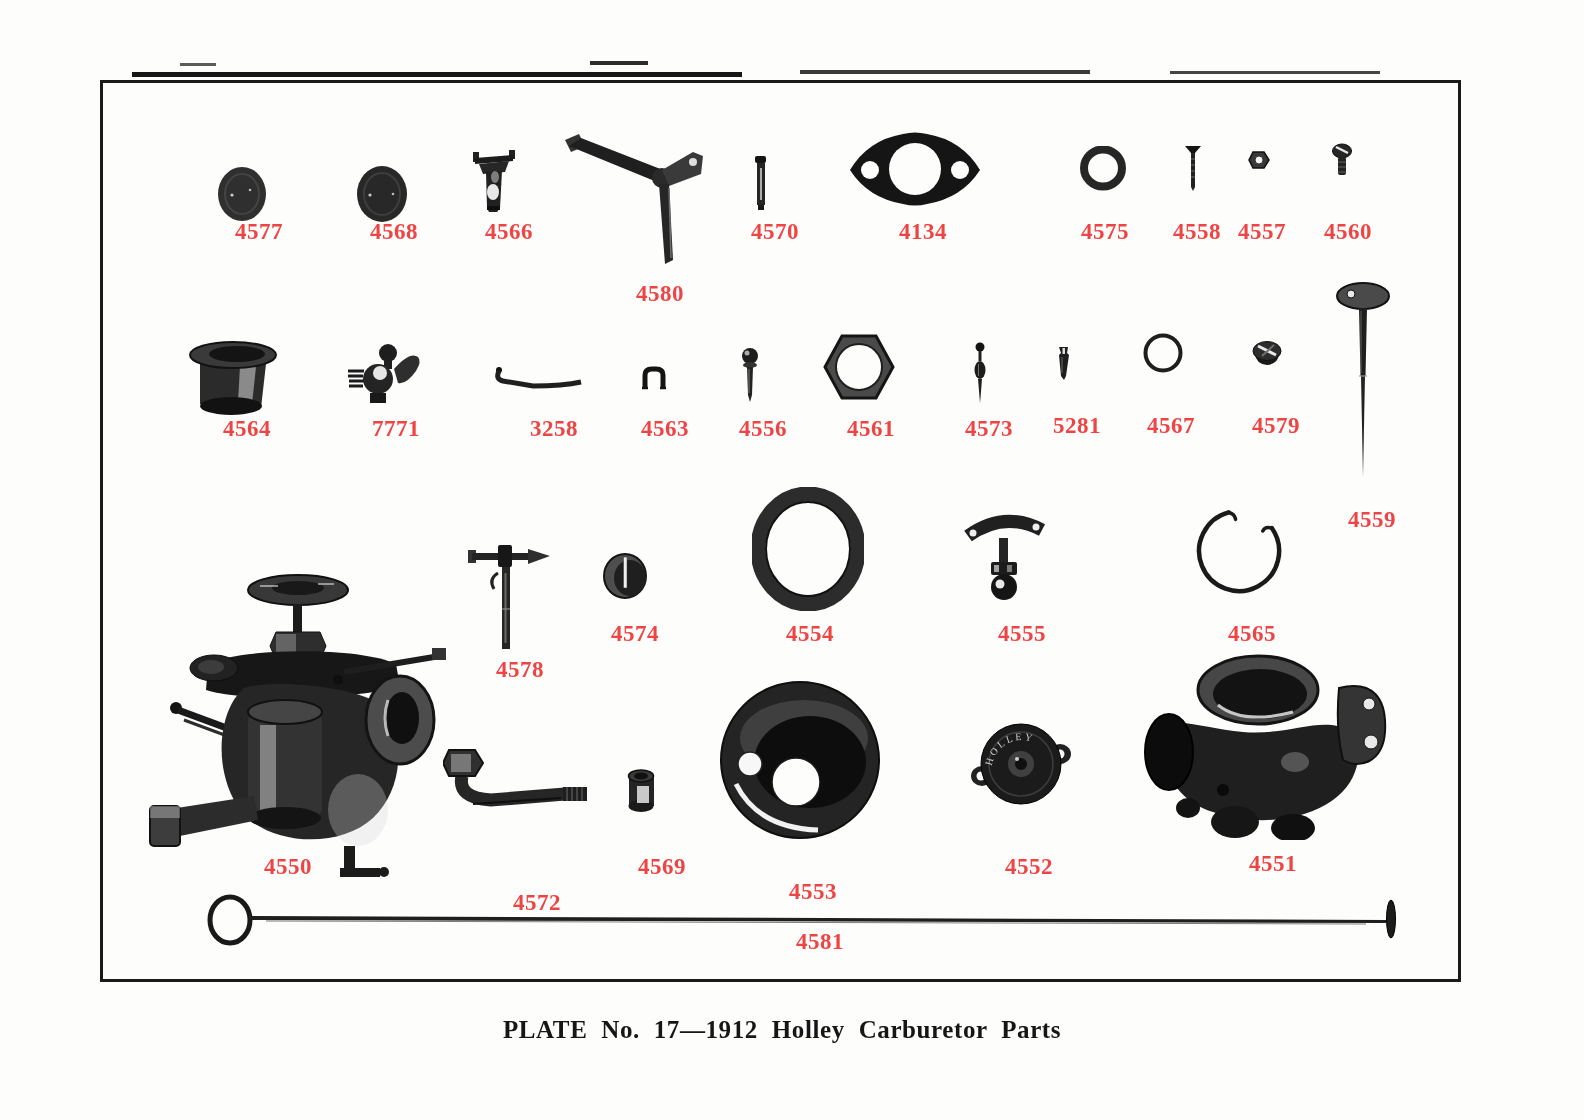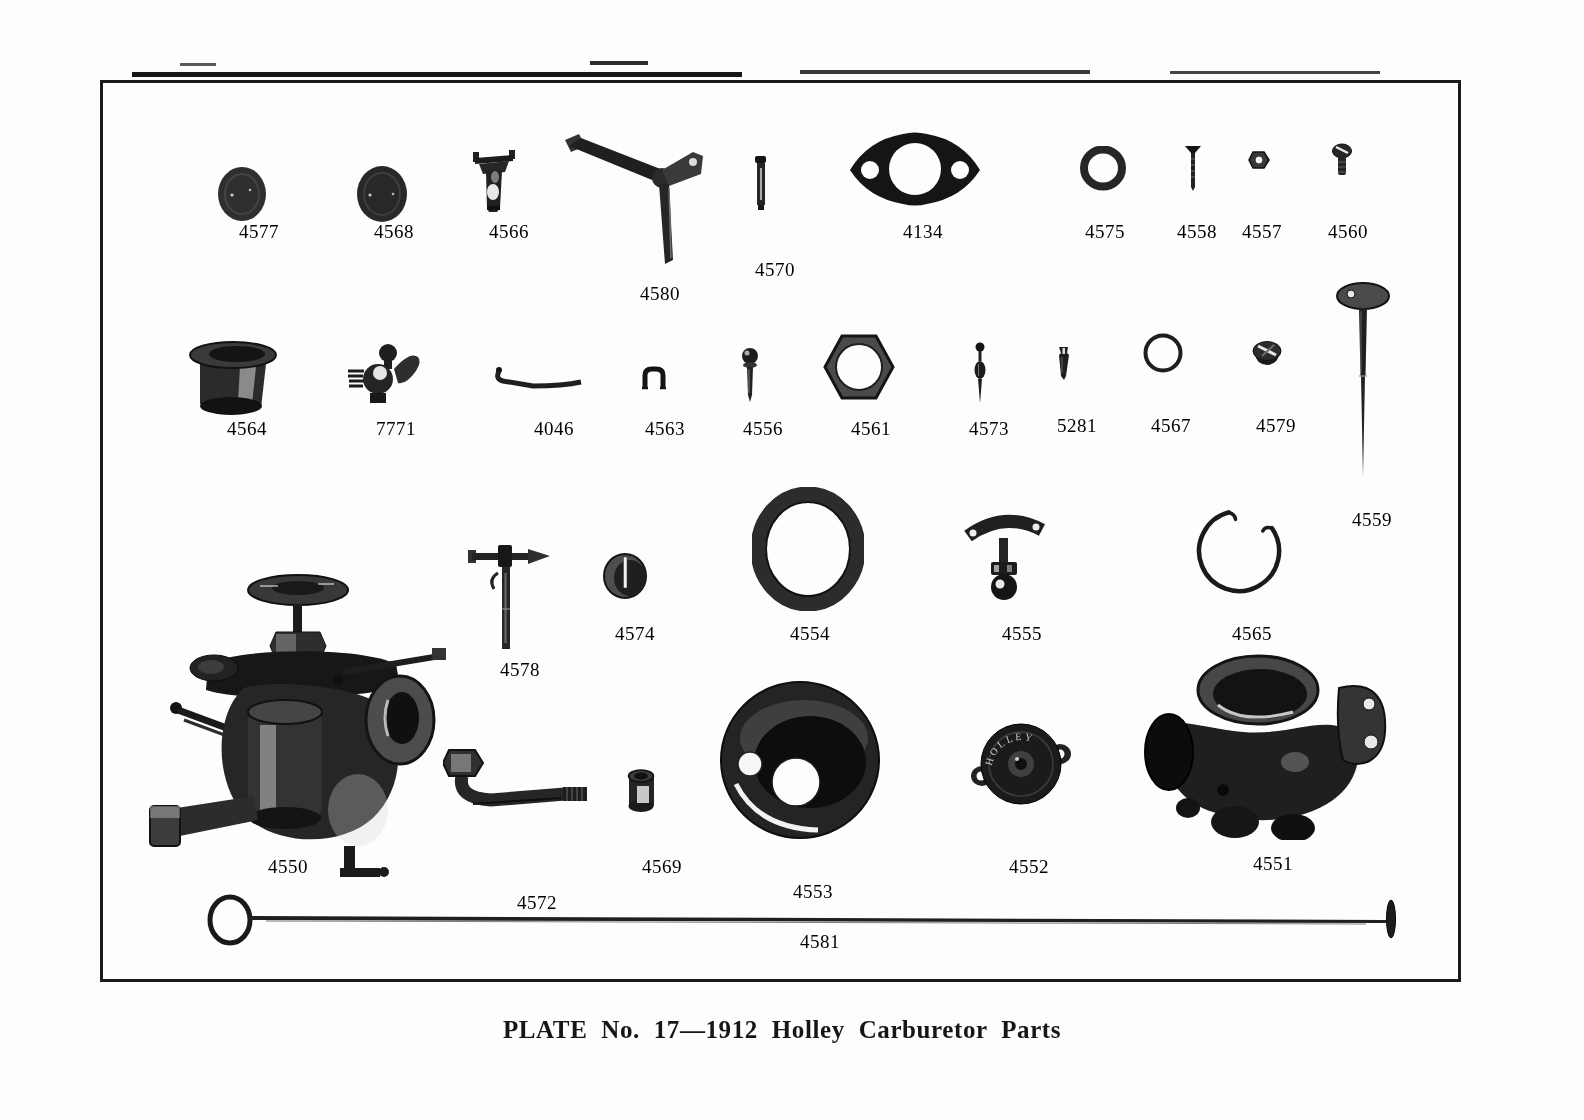--- a/index.html
+++ b/index.html
@@ -8,21 +8,21 @@
     background:#fdfdfc;
     font-family:"Liberation Serif", serif;
   }
   .frame{
     position:absolute;left:100px;top:80px;width:1355px;height:896px;
     border:3px solid #1a1a1a;background:transparent;
   }
   .part{position:absolute;}
   .plabel{
     position:absolute;transform:translateX(-50%);
-    font-weight:400;font-size:19px;line-height:24px;color:#000000;
+    font-weight:700;font-size:23px;line-height:24px;color:#ef4444;
     letter-spacing:0.5px;white-space:nowrap;
     font-family:"Liberation Serif", serif;
   }
   .caption{
     position:absolute;left:782px;top:1016px;transform:translateX(-50%);
     font-weight:700;font-size:25px;color:#161616;
     letter-spacing:0.6px;word-spacing:7px;white-space:nowrap;
     font-family:"Liberation Serif", serif;
   }
   .smear{position:absolute;background:#161616;}
@@ -86,21 +86,21 @@
 <div class="plabel" style="left:660px;top:258px;margin-top:24px;">4580</div>
 
 <div class="part" style="left:752px;top:154px;">
   <svg width="18" height="58" viewBox="0 0 18 58">
     <rect x="3" y="2" width="11" height="7" rx="2" fill="#141414"></rect>
     <rect x="5" y="9" width="8" height="42" fill="#262626"></rect>
     <rect x="8" y="14" width="2" height="32" fill="#cfcfcf" opacity=".8"></rect>
     <rect x="6" y="51" width="6" height="5" fill="#1a1a1a"></rect>
   </svg>
 </div>
-<div class="plabel" style="left:775px;top:220px;margin-top:38px;">4570</div>
+<div class="plabel" style="left:775px;top:220px;">4570</div>
 
 <div class="part" style="left:848px;top:128px;">
   <svg width="134" height="84" viewBox="0 0 134 84">
     <path d="M2,42 Q20,12 55,6 Q67,3 79,6 Q114,12 132,42 Q114,70 79,76 Q67,79 55,76 Q20,70 2,42 Z" fill="#151515"></path>
     <circle cx="67" cy="41" r="26" fill="#fdfdfc"></circle>
     <circle cx="22" cy="42" r="9" fill="#fdfdfc"></circle>
     <circle cx="112" cy="42" r="9" fill="#fdfdfc"></circle>
   </svg>
 </div>
 <div class="plabel" style="left:923px;top:220px;">4134</div>
@@ -163,21 +163,21 @@
   </svg>
 </div>
 <div class="plabel" style="left:396px;top:417px;">7771</div>
 
 <div class="part" style="left:493px;top:363px;">
   <svg width="92" height="31" viewBox="0 0 92 31">
     <circle cx="6" cy="7" r="3" fill="#111"></circle>
     <path d="M6,8 Q2,16 10,18 L40,23 Q70,23 88,19" stroke="#1f1f1f" stroke-width="5" fill="none"></path>
   </svg>
 </div>
-<div class="plabel" style="left:554px;top:417px;">4046</div>
+<div class="plabel" style="left:554px;top:417px;">3258</div>
 
 <div class="part" style="left:641px;top:366px;">
   <svg width="26" height="24" viewBox="0 0 26 24">
     <path d="M4,23 L4,9 Q4,3 11,3 L15,3 Q22,3 22,9 L22,23" stroke="#141414" stroke-width="5" fill="none"></path>
     <path d="M1,22 h6 M19,22 h6" stroke="#141414" stroke-width="2.5"></path>
   </svg>
 </div>
 <div class="plabel" style="left:665px;top:417px;">4563</div>
 
 <div class="part" style="left:738px;top:347px;">

